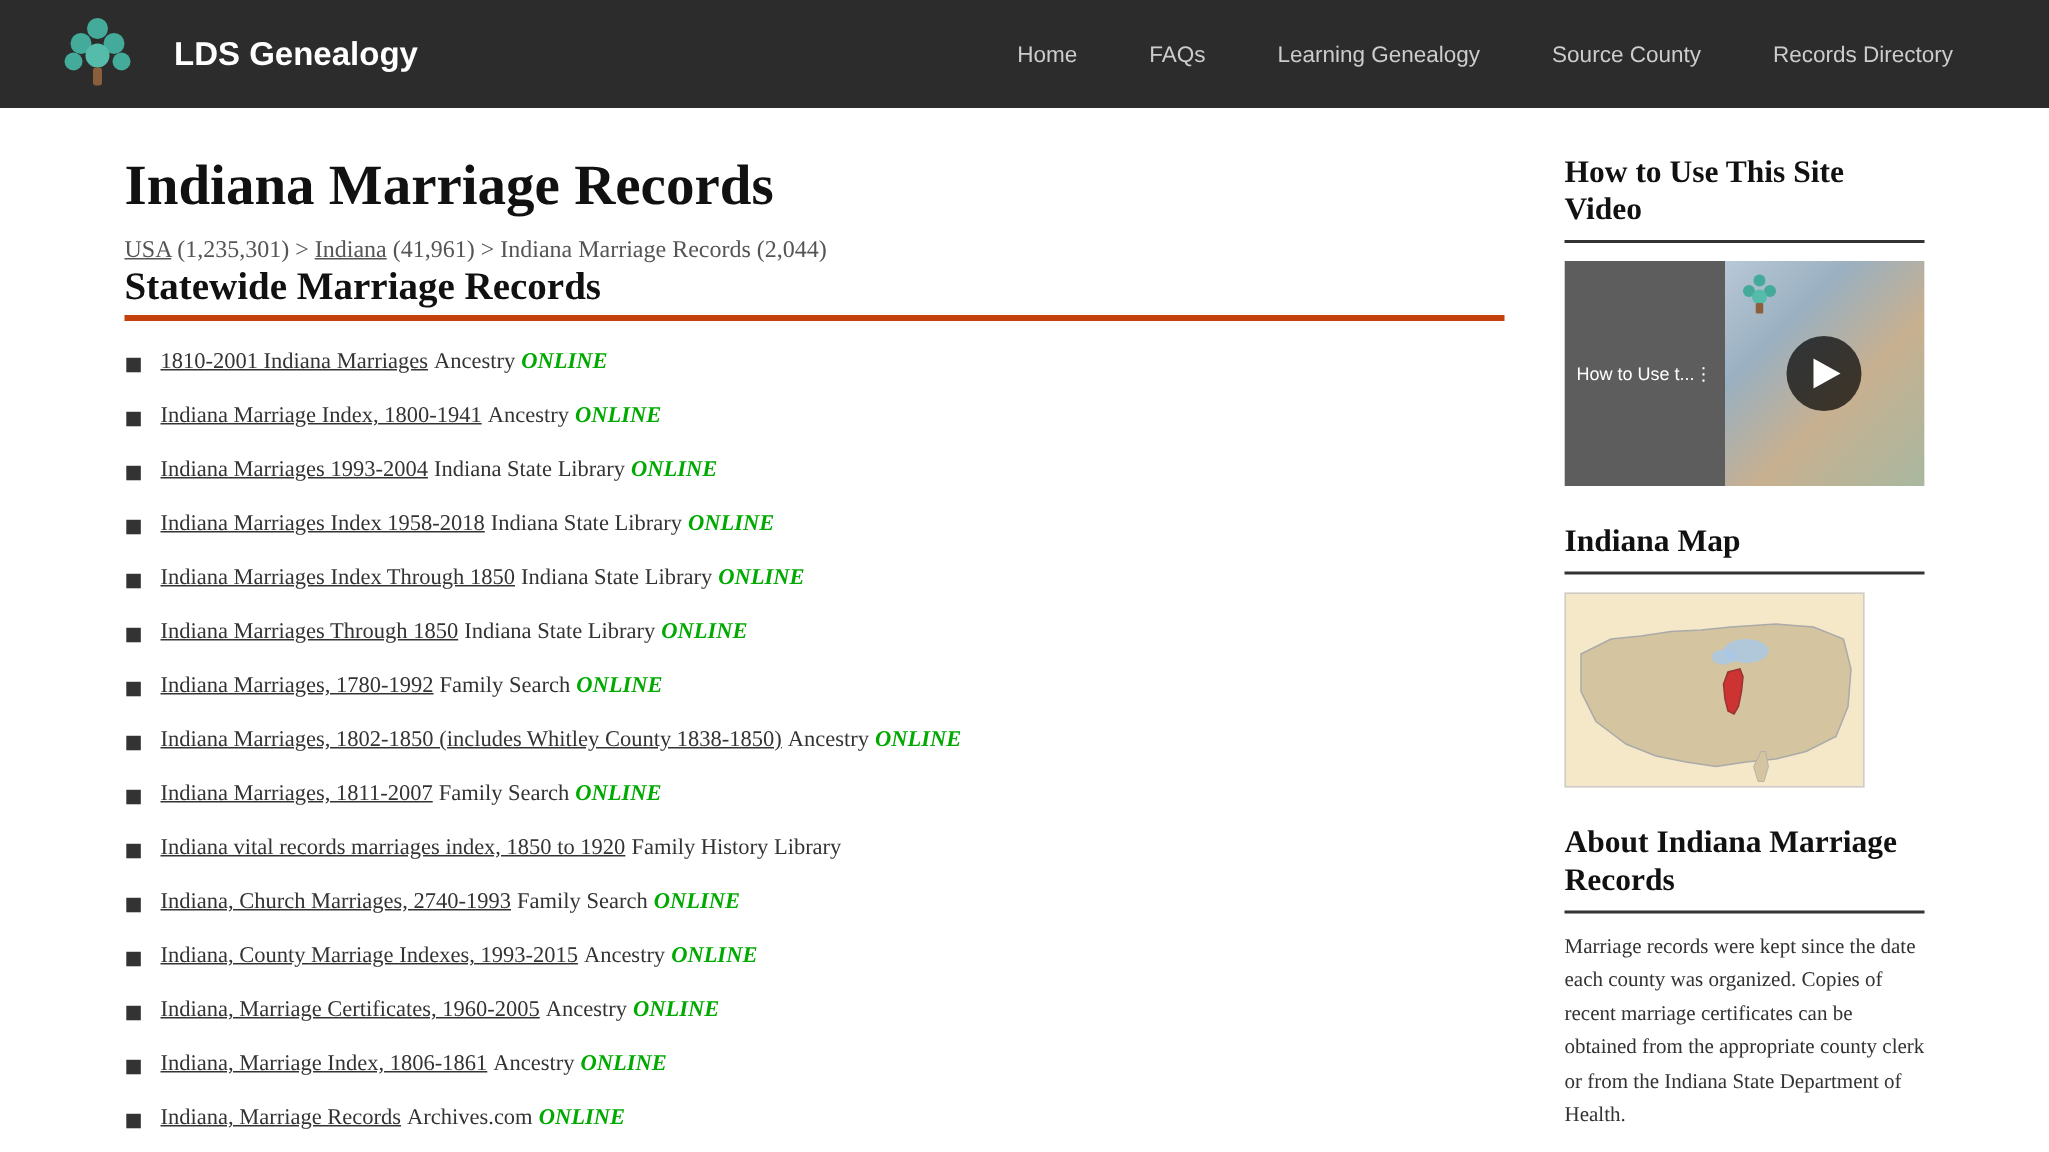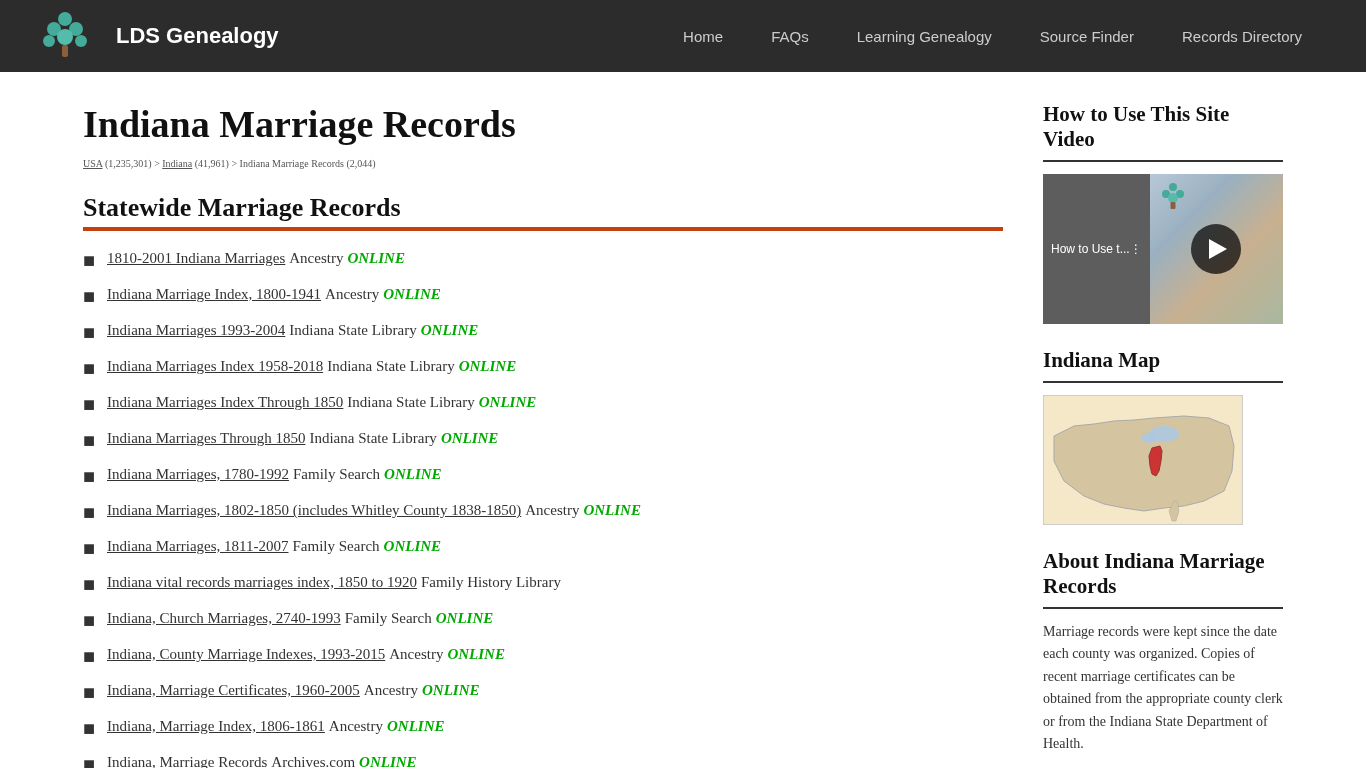--- a/index.html
+++ b/index.html
@@ -61,23 +61,22 @@
       flex: 1;
     }
     .page-title {
       font-size: 38px;
       font-weight: bold;
       color: #111;
       margin-bottom: 12px;
       font-family: Georgia, serif;
     }
     .breadcrumb {
-      font-size: 10px;
+      font-size: 16px;
       color: #555;
-      margin-bottom: 24px;
     }
     .breadcrumb a {
       color: #555;
       text-decoration: underline;
       cursor: pointer;
     }
     .section-title {
       font-size: 26px;
       font-weight: bold;
       color: #111;
@@ -231,21 +230,21 @@
       <circle cx="25" cy="26" r="8" fill="#5ba"></circle>
       <circle cx="41" cy="30" r="6" fill="#4a9"></circle>
       <rect x="22" y="34" width="6" height="12" fill="#8B5E3C" rx="2"></rect>
     </svg>
     <span class="logo-text">LDS Genealogy</span>
   </div>
   <nav class="nav">
     <a class="nav-item">Home</a>
     <a class="nav-item">FAQs</a>
     <a class="nav-item">Learning Genealogy</a>
-    <a class="nav-item">Source Finder</a>
+    <a class="nav-item">Source County</a>
     <a class="nav-item">Records Directory</a>
   </nav>
 </header>
 
 <div class="page-wrapper">
 
   <main class="main-content">
     <h1 class="page-title">Indiana Marriage Records</h1>
 
     <div class="breadcrumb">

